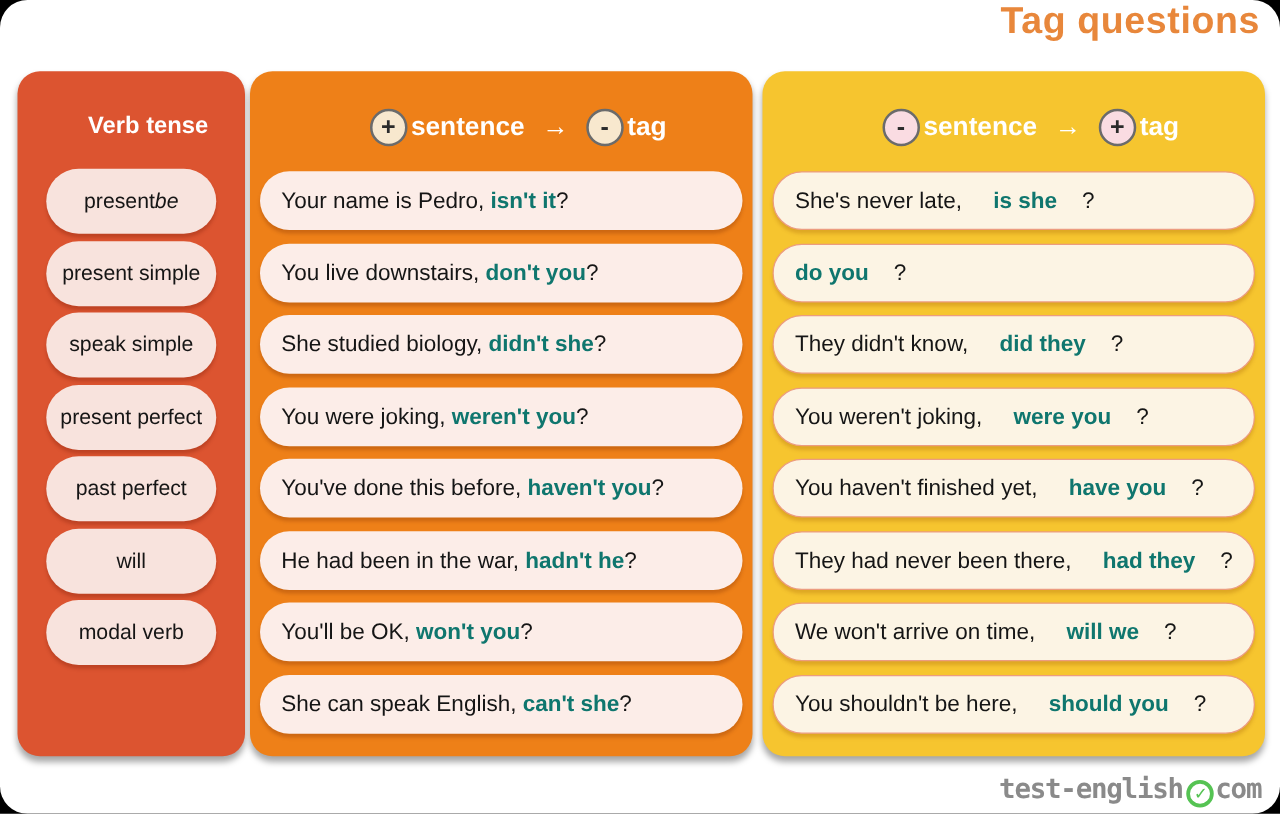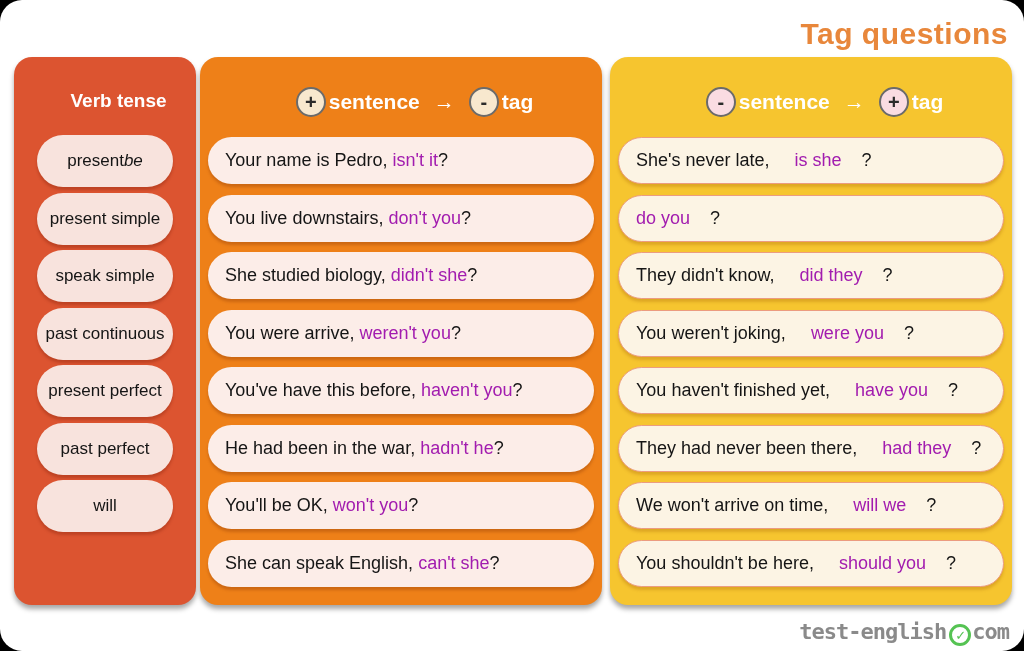--- a/index.html
+++ b/index.html
@@ -10,21 +10,21 @@
     position:relative;
     overflow:hidden;
   }
   .card {
     position:absolute; inset:0;
     background:#ffffff;
     border-radius:22px;
     overflow:hidden;
   }
   .title {
-    position:absolute; top:17px; right:16px;
+    position:absolute; top:0; right:16px;
     font-size:30px; font-weight:bold;
     color:#E8873B;
     letter-spacing:0.5px;
   }
   
   .col {
     position:absolute; top:57px; height:548px;
     border-radius:18px;
     box-shadow:0 4px 5px rgba(0,0,0,0.35);
     box-sizing:border-box;
@@ -78,21 +78,21 @@
     font-size:18px; color:#151515;
     box-shadow:0 3px 3px rgba(120,40,0,0.28);
     white-space:pre;
   }
   .col-right .sentence-row {
     background:#FCF4E4;
     border:1.5px solid #EC9C80;
     box-shadow:0 3px 3px rgba(150,80,0,0.25);
     gap:20px;
   }
-  .tag { color:#a21caf; font-weight:normal; }
+  .tag { color:#0f766e; font-weight:bold; }
 
   
   .logo {
     position:absolute; right:15px; bottom:7px;
     display:flex; align-items:flex-start;
     font-family:"DejaVu Sans Mono", monospace;
     font-weight:bold; font-size:22px;
     color:#8A8A8A; letter-spacing:-1px;
   }
   .check-circle {
@@ -122,48 +122,48 @@
           <span>present </span>
           <i>be</i>
         </div>
       <div class="tense-pill">
           <span>present simple</span>
         </div>
       <div class="tense-pill">
           <span>speak simple</span>
         </div>
       <div class="tense-pill">
-          <span>past continuous</span>
-        </div>
-      <div class="tense-pill">
           <span>present perfect</span>
         </div>
       <div class="tense-pill">
           <span>past perfect</span>
         </div>
       <div class="tense-pill">
           <span>will</span>
+        </div>
+      <div class="tense-pill">
+          <span>modal verb</span>
         </div>
     </div>
   </div>
 
   <div class="col col-mid">
     <div class="col-header">
       <span class="sign-circle">+</span>
         <span class="hdr-word">sentence</span>
         <span class="hdr-arrow">→</span>
         <span class="sign-circle second">-</span>
         <span class="hdr-word">tag</span>
     </div>
     <div class="row-stack">
       <div class="sentence-row"><span>Your name is Pedro, </span><span class="tag">isn't it</span><span>?</span></div>
       <div class="sentence-row"><span>You live downstairs, </span><span class="tag">don't you</span><span>?</span></div>
       <div class="sentence-row"><span>She studied biology, </span><span class="tag">didn't she</span><span>?</span></div>
-      <div class="sentence-row"><span>You were arrive, </span><span class="tag">weren't you</span><span>?</span></div>
-      <div class="sentence-row"><span>You've have this before, </span><span class="tag">haven't you</span><span>?</span></div>
+      <div class="sentence-row"><span>You were joking, </span><span class="tag">weren't you</span><span>?</span></div>
+      <div class="sentence-row"><span>You've done this before, </span><span class="tag">haven't you</span><span>?</span></div>
       <div class="sentence-row"><span>He had been in the war, </span><span class="tag">hadn't he</span><span>?</span></div>
       <div class="sentence-row"><span>You'll be OK, </span><span class="tag">won't you</span><span>?</span></div>
       <div class="sentence-row"><span>She can speak English, </span><span class="tag">can't she</span><span>?</span></div>
     </div>
   </div>
 
   <div class="col col-right">
     <div class="col-header">
       <span class="sign-circle">-</span>
         <span class="hdr-word">sentence</span>

